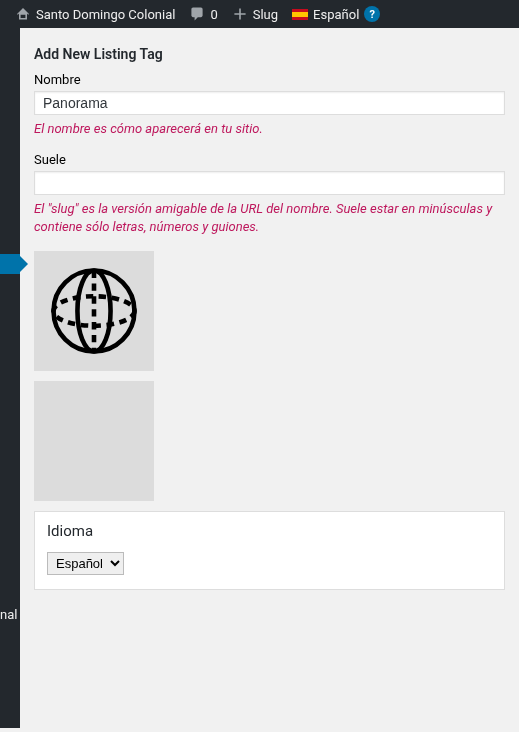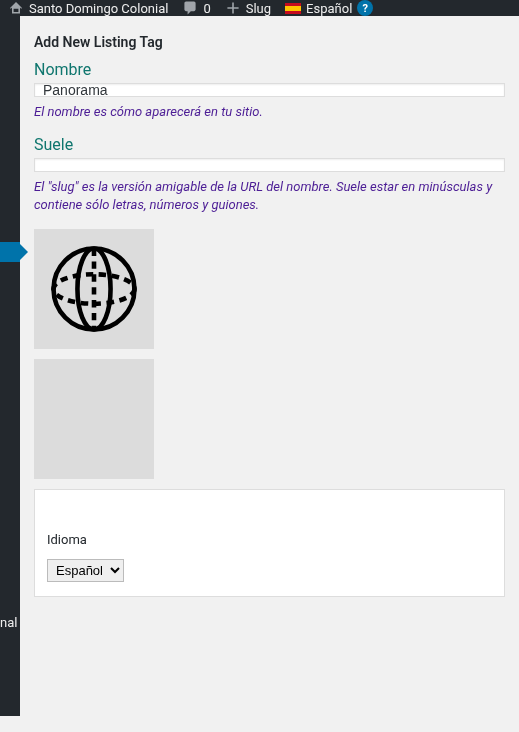--- a/index.html
+++ b/index.html
@@ -1,44 +1,44 @@
 <!DOCTYPE html>
 <html><head>
 <meta charset="utf-8">
 <style>
 * { box-sizing: border-box; margin: 0; padding: 0; }
 body { font-family: -apple-system, BlinkMacSystemFont, "Segoe UI", Roboto, sans-serif; font-size: 13px; background: #f1f1f1; width: 519px; height: 732px; overflow: hidden; }
 
-.admin-bar { background: #23282d; color: #ccc; height: 16px; display: flex; align-items: center; padding: 0 8px; font-size: 13px; text-align: center; }
+.admin-bar { background: #23282d; color: #ccc; height: 28px; display: flex; align-items: center; padding: 0 15px; font-size: 13px; text-align: center; }
 .admin-bar .item { display: flex; align-items: center; gap: 5px; margin-right: 14px; color: #eee; cursor: pointer; }
 .admin-bar svg { fill: #a0a5aa; }
 .flag { width: 16px; height: 11px; display: inline-block; position: relative; background: linear-gradient(to bottom, #c60b1e 0%, #c60b1e 25%, #ffc400 25%, #ffc400 75%, #c60b1e 75%, #c60b1e 100%); }
 
 .layout { display: flex; height: calc(100% - 32px); }
 .sidebar { width: 20px; background: #23282d; flex-shrink: 0; position: relative; }
 .sidebar-current { position: absolute; left: -6px; top: 226px; background: #0073aa; width: 26px; height: 20px; }
 .sidebar-current::after { content: ''; position: absolute; right: -8px; top: 2px; border-top: 8px solid transparent; border-bottom: 8px solid transparent; border-left: 8px solid #0073aa; }
 .sidebar .menu-stub { position: absolute; bottom: 92px; left: -4px; color: #eee; font-size: 13px; writing-mode: horizontal-tb; }
 
 .content { flex: 1; background: #f1f1f1; padding: 16px 14px 14px 14px; overflow-y: auto; }
 .section-title { font-size: 14px; font-weight: 600; color: #23282d; margin-bottom: 10px; padding-top: 2px; }
 
 .form-field { margin-bottom: 14px; }
-.form-field label { display: block; font-size: 16px; color: #0f766e; margin-bottom: 4px; }
+.form-field label { display: block; font-size: 13px; color: #000000; margin-bottom: 4px; }
 .form-field input[type=text], .form-field textarea { width: 100%; padding: 5px 8px; font-size: 14px; border: 1px solid #ddd; background: #fff; box-shadow: inset 0 1px 2px rgba(0,0,0,.07); color: #32373c; }
-.form-field input[type=text] { height: 14px; }
+.form-field input[type=text] { height: 24px; }
 .form-field textarea { height: 92px; resize: vertical; }
-.form-field .desc { font-style: italic; color: #4c1d95; font-size: 13px; margin-top: 5px; line-height: 1.4; }
+.form-field .desc { font-style: italic; color: #be185d; font-size: 13px; margin-top: 5px; line-height: 1.4; }
 
 .image-box { width: 120px; height: 120px; background: #dcdcdc; display: flex; align-items: center; justify-content: center; margin-bottom: 10px; }
 .image-box svg { width: 92px; height: 92px; }
 .image-box.empty { background: #dcdcdc; }
 
 .lang-box { border: 1px solid #ddd; background: #fff; padding: 10px 12px 14px 12px; margin-top: 8px; margin-bottom: 14px; }
-.lang-box .lbl { font-size: 13px; color: #23282d; margin-bottom: 12px; margin-top: 32px; }
+.lang-box .lbl { font-size: 15px; color: #23282d; margin-bottom: 12px; }
 .lang-box select { padding: 2px 4px; font-size: 13px; border: 1px solid #bbb; background: #efefef; }
 
 .help-icon { width: 16px; height: 16px; border-radius: 50%; background: #0073aa; color: #fff; font-size: 11px; display: inline-flex; align-items: center; justify-content: center; font-weight: bold; }
 </style>
 </head>
 <body>
 
 <div class="admin-bar">
   <div class="item">
     <svg width="16" height="16" viewBox="0 0 20 20">
@@ -61,21 +61,21 @@
   <div class="item">
     <span class="flag"></span>
     <span>Español</span>
     <span class="help-icon">?</span>
   </div>
 </div>
 
 <div class="layout">
   <div class="sidebar">
     <div class="sidebar-current"></div>
-    <span class="menu-stub" style="position:absolute;bottom:86px;left:0;color:#eee;font-size:13px;">nal</span>
+    <span class="menu-stub" style="position:absolute;bottom:106px;left:0;color:#eee;font-size:13px;">nal</span>
   </div>
 
   <div class="content">
     <div class="section-title">Add New Listing Tag</div>
 
     <div class="form-field">
       <label>Nombre</label>
       <input type="text" value="Panorama" style="">
       <p class="desc">El nombre es cómo aparecerá en tu sitio.</p>
     </div>

